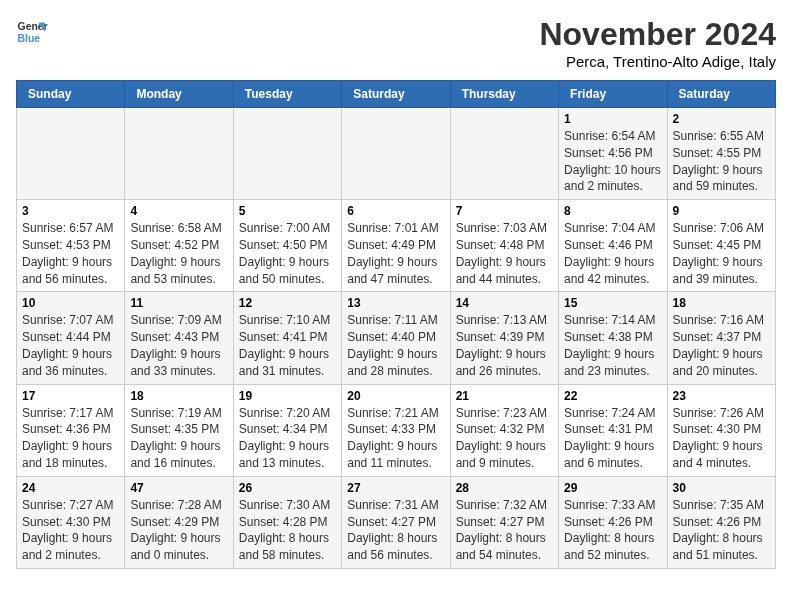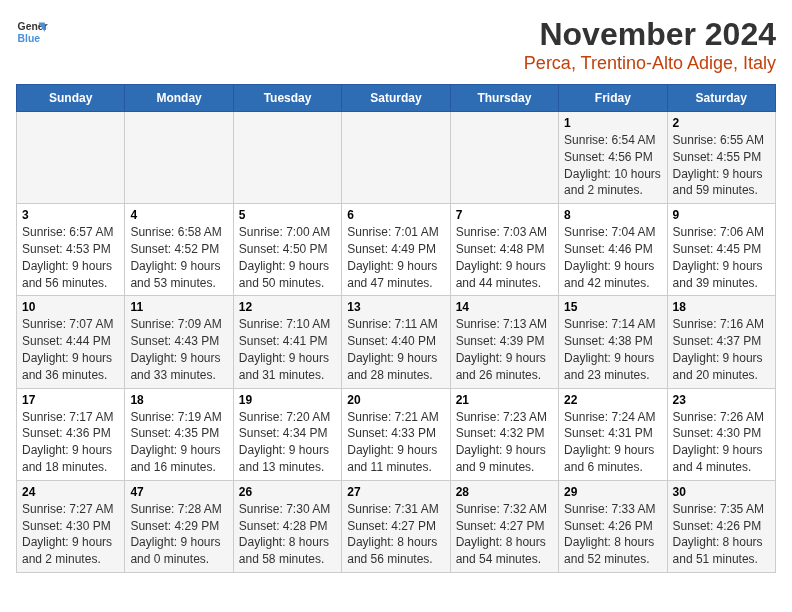--- a/index.html
+++ b/index.html
@@ -27,33 +27,33 @@
     }
     .title-area {
       text-align: right;
     }
     .month-title {
       font-size: 32px;
       font-weight: bold;
       color: #333;
     }
     .location-title {
-      font-size: 18px;
-      color: #c2410c;
+      font-size: 15px;
+      color: #000000;
     }
     table {
       width: 100%;
       border-collapse: collapse;
       font-size: 11px;
     }
     thead tr th {
       background-color: #2e6db4;
       color: #fff;
-      text-align: center;
-      padding: 6px 1px;
+      text-align: left;
+      padding: 6px 11px;
       font-size: 12px;
       font-weight: bold;
       border: 1px solid #2558a0;
       margin-top: 38px;
     }
     tbody tr td {
       border: 1px solid #ccc;
       vertical-align: top;
       padding: 4px 5px;
       width: 14.28%;

